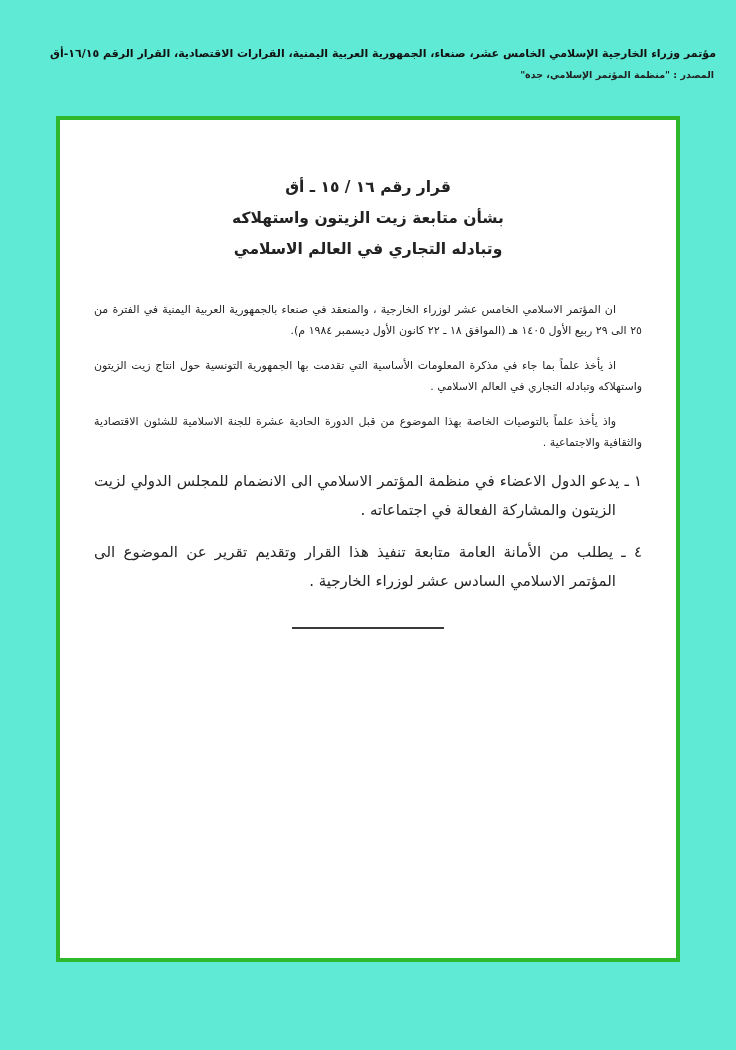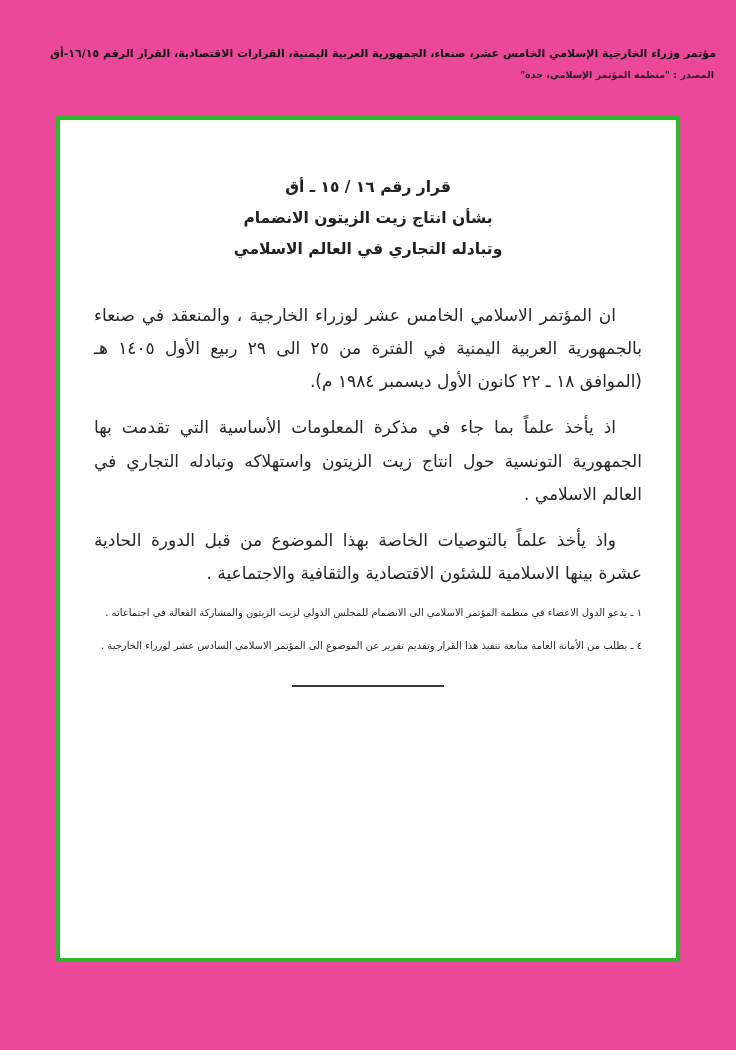--- a/index.html
+++ b/index.html
@@ -8,21 +8,21 @@
     width: 736px;
     height: 1050px;
     font-family: "DejaVu Sans", sans-serif;
     color: #1c1c1c;
     position: relative;
     overflow: hidden;
   }
   .page {
     position: absolute;
     inset: 0;
-    background: #ec4899;
+    background: #5eead4;
   }
   .top-header {
     position: absolute;
     top: 46px;
     left: 18px;
     right: 20px;
     direction: rtl;
     text-align: right;
     font-weight: bold;
     font-size: 11px;
@@ -50,30 +50,30 @@
     text-align: center;
     font-weight: bold;
     font-size: 15.5px;
     line-height: 2.0;
     color: #222222;
     margin-bottom: 34px;
   }
   .para {
     direction: rtl;
     text-align: justify;
-    font-size: 17px;
+    font-size: 11px;
     line-height: 1.95;
     color: #252525;
     text-indent: 26px;
     margin-bottom: 13px;
   }
   .item {
     direction: rtl;
     text-align: justify;
-    font-size: 10px;
+    font-size: 15px;
     line-height: 1.95;
     color: #252525;
     padding-right: 26px;
     text-indent: -26px;
     margin-bottom: 13px;
   }
   .end-rule {
     width: 152px;
     border-top: 2px solid #3a3a3a;
     margin: 30px auto 0 auto;
@@ -86,27 +86,27 @@
 
   <div class="top-header">
     <div>مؤتمر وزراء الخارجية الإسلامي الخامس عشر، صنعاء، الجمهورية العربية اليمنية، القرارات الاقتصادية، القرار الرقم ١٦/١٥-أق</div>
     <div class="source">المصدر :  "منظمة المؤتمر الإسلامي، جدة"</div>
   </div>
 
   <div class="green-box">
 
     <div class="doc-title">
       <div>قرار رقم ١٦ / ١٥ ـ أق</div>
-      <div>بشأن انتاج زيت الزيتون الانضمام</div>
+      <div>بشأن متابعة زيت الزيتون واستهلاكه</div>
       <div>وتبادله التجاري في العالم الاسلامي</div>
     </div>
 
     <p class="para">ان المؤتمر الاسلامي الخامس عشر لوزراء الخارجية ، والمنعقد في صنعاء بالجمهورية العربية اليمنية في الفترة من ٢٥ الى ٢٩ ربيع الأول ١٤٠٥ هـ (الموافق ١٨ ـ ٢٢ كانون الأول ديسمبر ١٩٨٤ م).</p>
     <p class="para">اذ يأخذ علماً بما جاء في مذكرة المعلومات الأساسية التي تقدمت بها الجمهورية التونسية حول انتاج زيت الزيتون واستهلاكه وتبادله التجاري في العالم الاسلامي .</p>
-    <p class="para">واذ يأخذ علماً بالتوصيات الخاصة بهذا الموضوع من قبل الدورة الحادية عشرة بينها الاسلامية للشئون الاقتصادية والثقافية والاجتماعية .</p>
+    <p class="para">واذ يأخذ علماً بالتوصيات الخاصة بهذا الموضوع من قبل الدورة الحادية عشرة للجنة الاسلامية للشئون الاقتصادية والثقافية والاجتماعية .</p>
 
     <p class="item">١ ـ يدعو الدول الاعضاء في منظمة المؤتمر الاسلامي الى الانضمام للمجلس الدولي لزيت الزيتون والمشاركة الفعالة في اجتماعاته .</p>
     <p class="item">٤ ـ يطلب من الأمانة العامة متابعة تنفيذ هذا القرار وتقديم تقرير عن الموضوع الى المؤتمر الاسلامي السادس عشر لوزراء الخارجية .</p>
 
     <div class="end-rule"></div>
 
   </div>
 
 </div>
 

